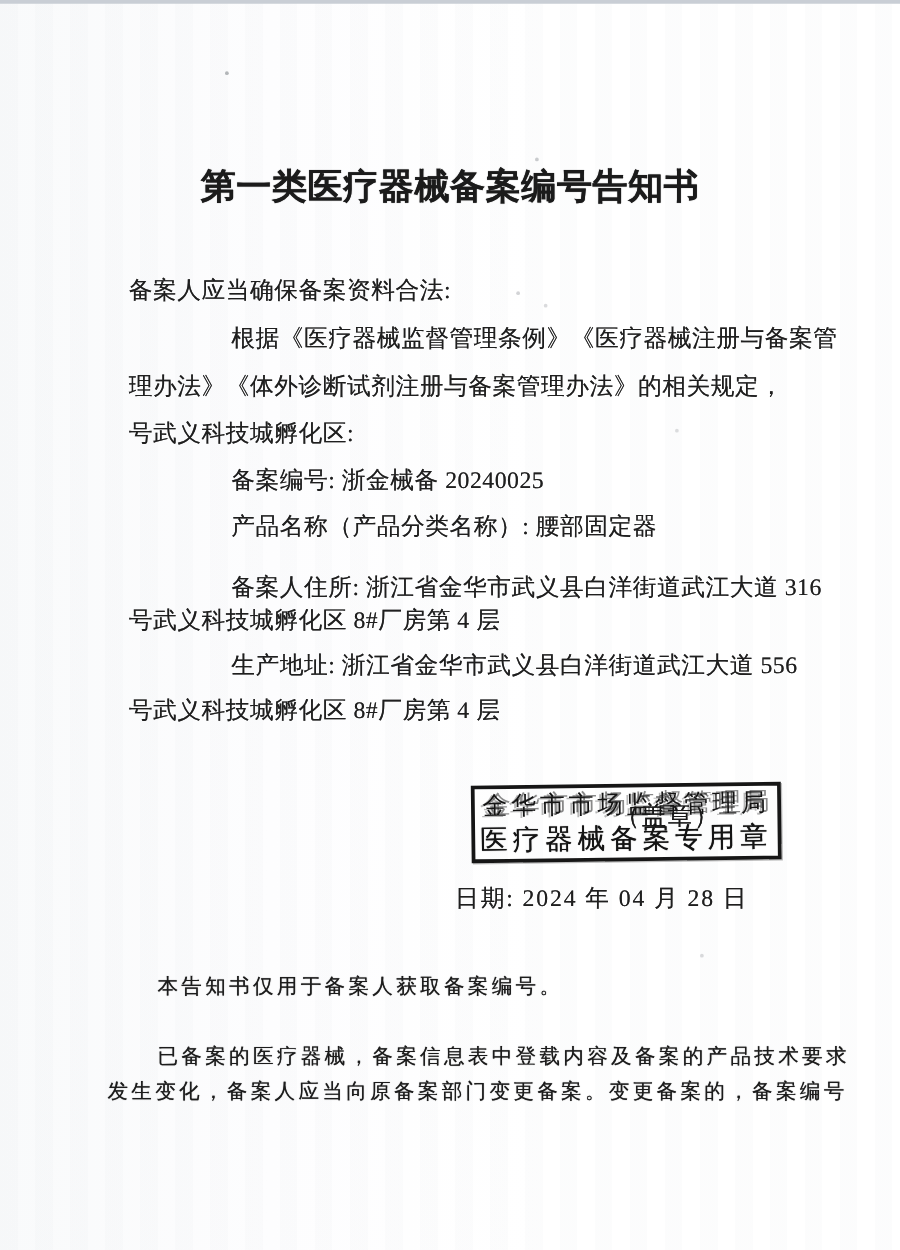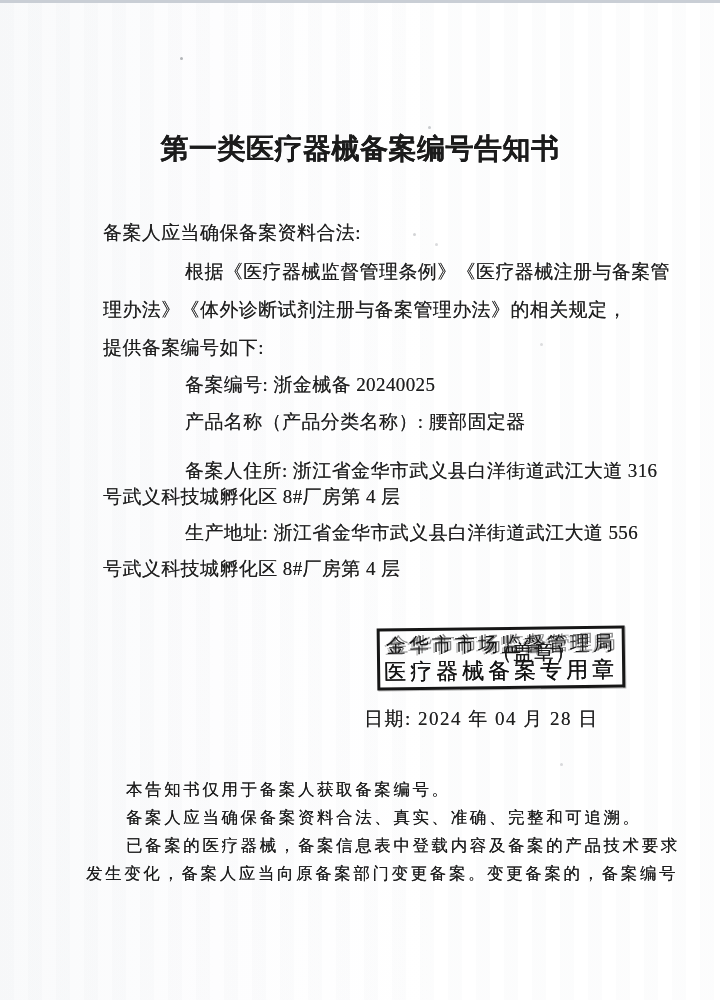--- a/index.html
+++ b/index.html
@@ -129,40 +129,39 @@
 <div class="page">
 
   <div class="scan-edge"></div>
 
   <h1 class="title">第一类医疗器械备案编号告知书</h1>
 
   <div class="line" style="top:220px">备案人应当确保备案资料合法:</div>
 
   <div class="line indent" style="top:259px">根据《医疗器械监督管理条例》《医疗器械注册与备案管</div>
   <div class="line" style="top:297px">理办法》《体外诊断试剂注册与备案管理办法》的相关规定，</div>
-  <div class="line" style="top:335px">提供备案编号如下:</div>
+  <div class="line" style="top:335px">号武义科技城孵化区:</div>
 
   <div class="line indent" style="top:372px">备案编号: 浙金械备 20240025</div>
   <div class="line indent" style="top:409px">产品名称（产品分类名称）: 腰部固定器</div>
   <div class="line indent" style="top:458px">备案人住所: 浙江省金华市武义县白洋街道武江大道 316</div>
   <div class="line" style="top:484px">号武义科技城孵化区 8#厂房第 4 层</div>
   <div class="line indent" style="top:520px">生产地址: 浙江省金华市武义县白洋街道武江大道 556</div>
   <div class="line" style="top:556px">号武义科技城孵化区 8#厂房第 4 层</div>
 
   <div class="seal-placeholder">（盖章）</div>
 
   <div class="stamp">
     <div class="stamp-line1">金华市市场监督管理局</div>
     <div class="stamp-line2">医疗器械备案专用章</div>
   </div>
 
   <div class="date-line">日期: 2024 年 04 月 28 日</div>
 
   <div class="note-line note-indent" style="top:778px">本告知书仅用于备案人获取备案编号。</div>
-  <div class="note-line note-indent" style="top:806px">备案人应当确保备案资料合法、真实、准确、完整和可追溯。</div>
   <div class="note-line note-indent" style="top:834px">已备案的医疗器械，备案信息表中登载内容及备案的产品技术要求</div>
   <div class="note-line" style="top:862px">发生变化，备案人应当向原备案部门变更备案。变更备案的，备案编号</div>
 
   <div class="speck" style="left:180px; top:57px"></div>
   <div class="speck" style="left:428px; top:126px; opacity:.7"></div>
   <div class="speck" style="left:413px; top:233px; opacity:.6"></div>
   <div class="speck" style="left:435px; top:243px; opacity:.5"></div>
   <div class="speck" style="left:660px; top:268px; opacity:.5"></div>
   <div class="speck" style="left:540px; top:343px; opacity:.45"></div>
   <div class="speck" style="left:560px; top:763px; opacity:.5"></div>

